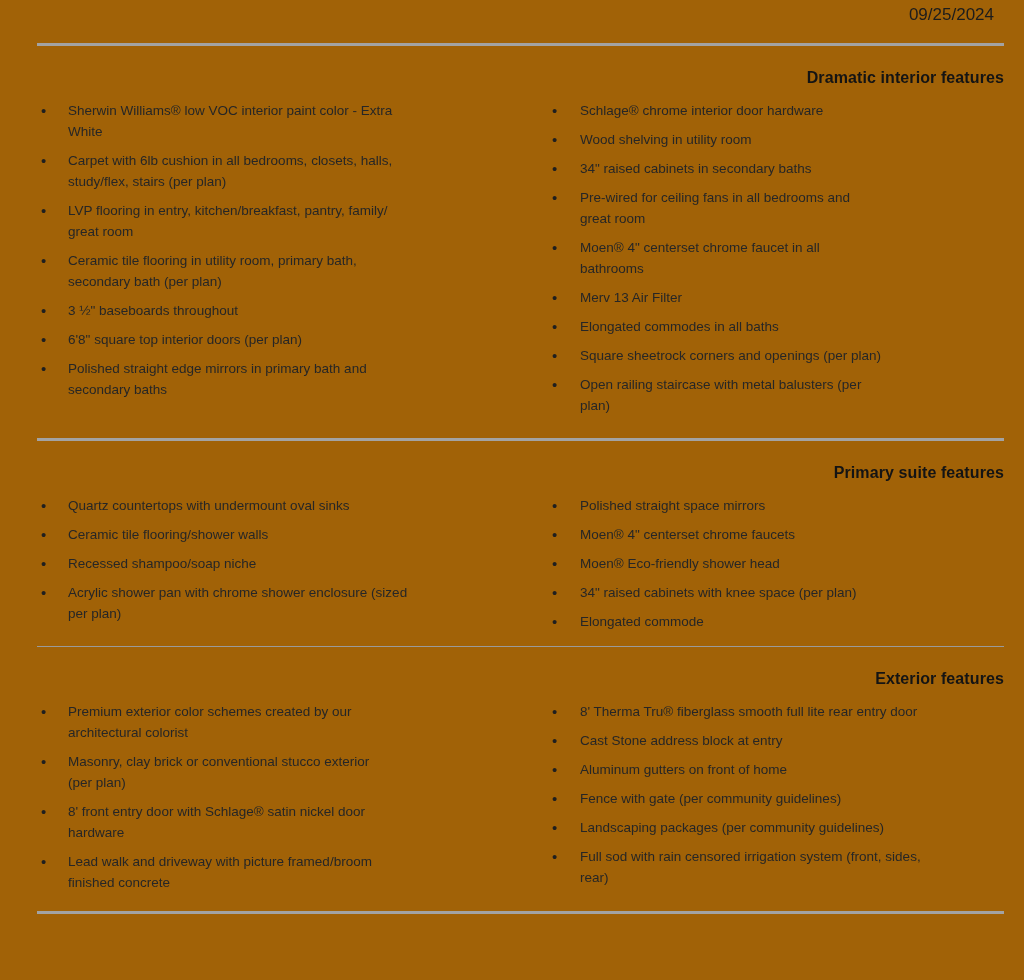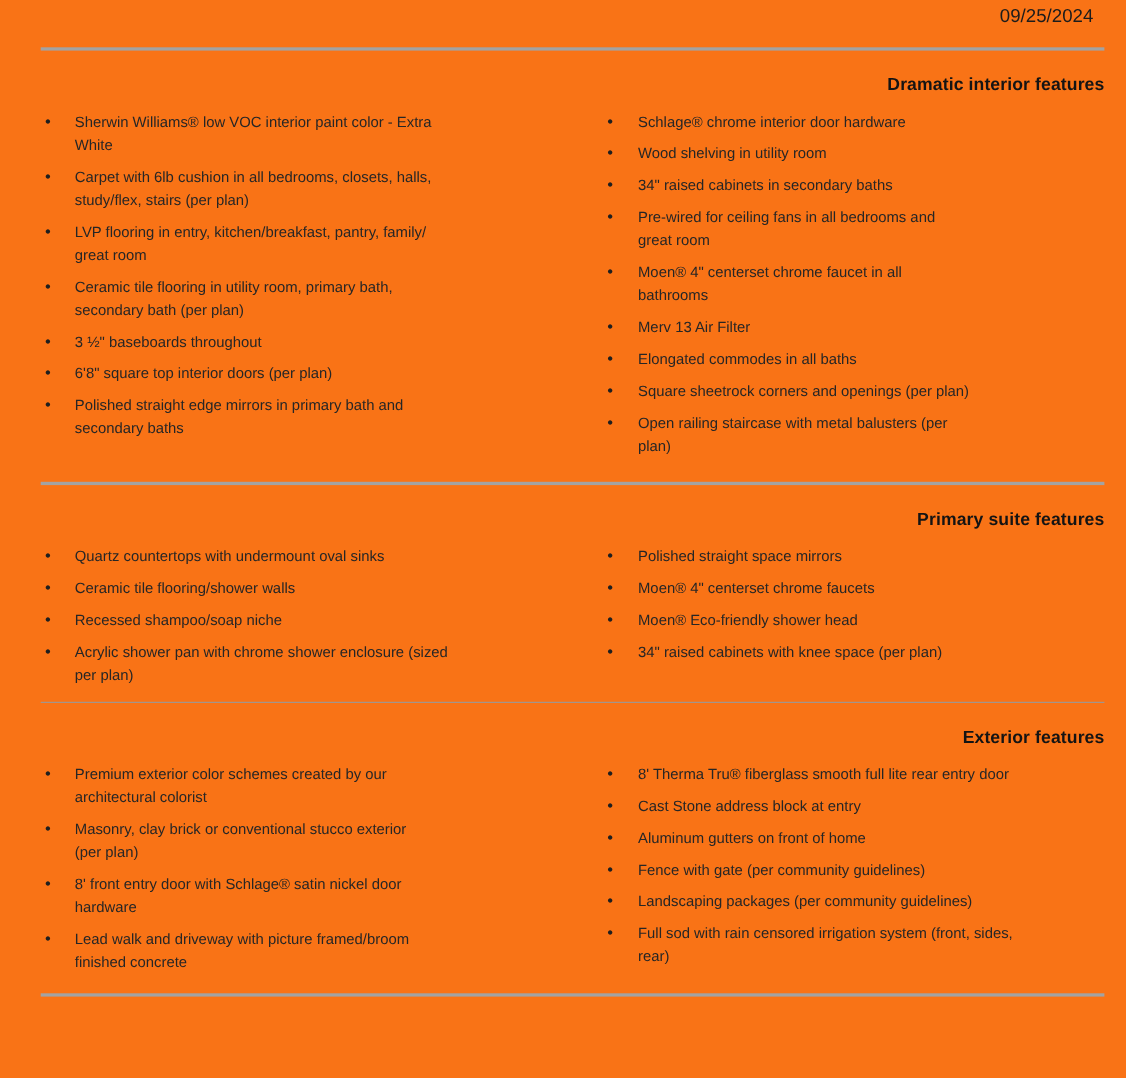--- a/index.html
+++ b/index.html
@@ -1,20 +1,20 @@
 <!DOCTYPE html>
 <html><head>
 <meta charset="utf-8">
 <style>
   html, body { margin: 0; padding: 0; background: #ffffff; }
   .page {
     width: 1024px;
     height: 980px;
     box-sizing: border-box;
-    background: #f97316;
+    background: #a16207;
     padding: 4px 20px 0 37px;
     font-family: "Liberation Sans", sans-serif;
     color: #262626;
     overflow: hidden;
   }
   .date {
     text-align: right;
     font-size: 17px;
     line-height: 21px;
     color: #1c1c1c;
@@ -113,20 +113,21 @@
         <li>Ceramic tile flooring/shower walls</li>
         <li>Recessed shampoo/soap niche</li>
         <li>Acrylic shower pan with chrome shower enclosure (sized
 per plan)</li>
       </ul>
       <ul class="col col-right">
         <li>Polished straight space mirrors</li>
         <li>Moen® 4" centerset chrome faucets</li>
         <li>Moen® Eco-friendly shower head</li>
         <li>34" raised cabinets with knee space (per plan)</li>
+        <li>Elongated commode</li>
       </ul>
     </div>
   </section>
 
   <hr class="thin d3">
 
   <section>
     <h2 class="section-title">Exterior features</h2>
     <div class="cols">
       <ul class="col col-left">

